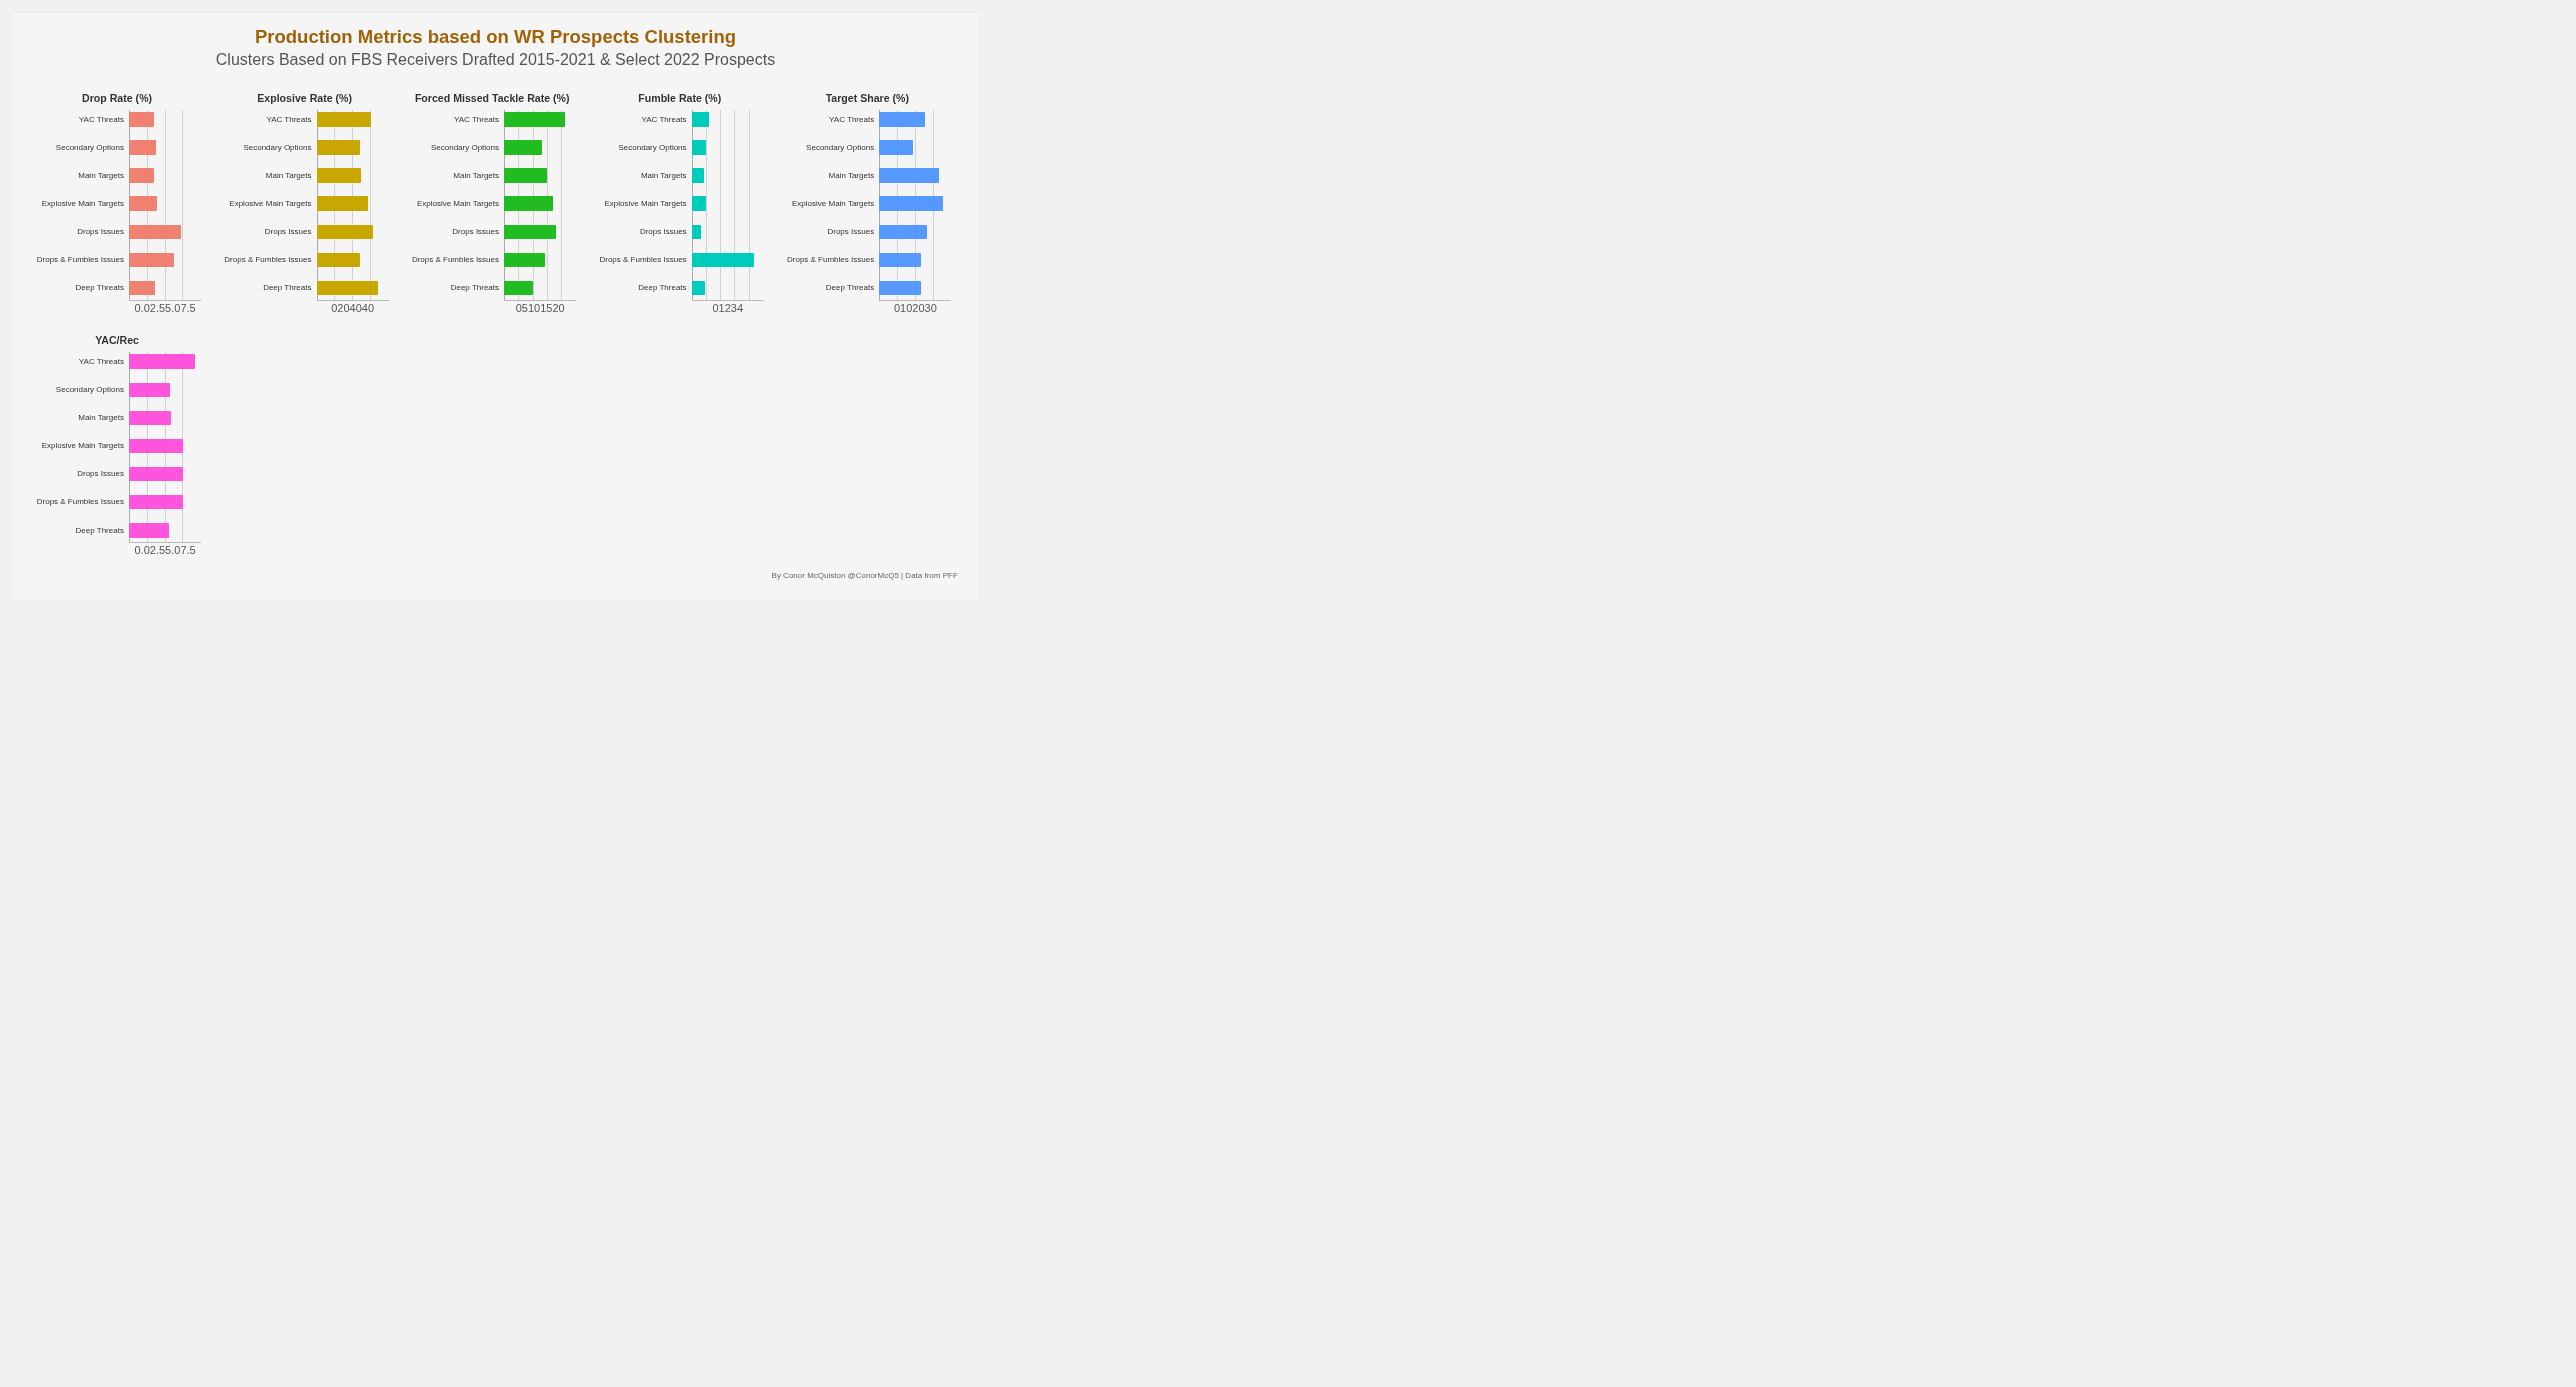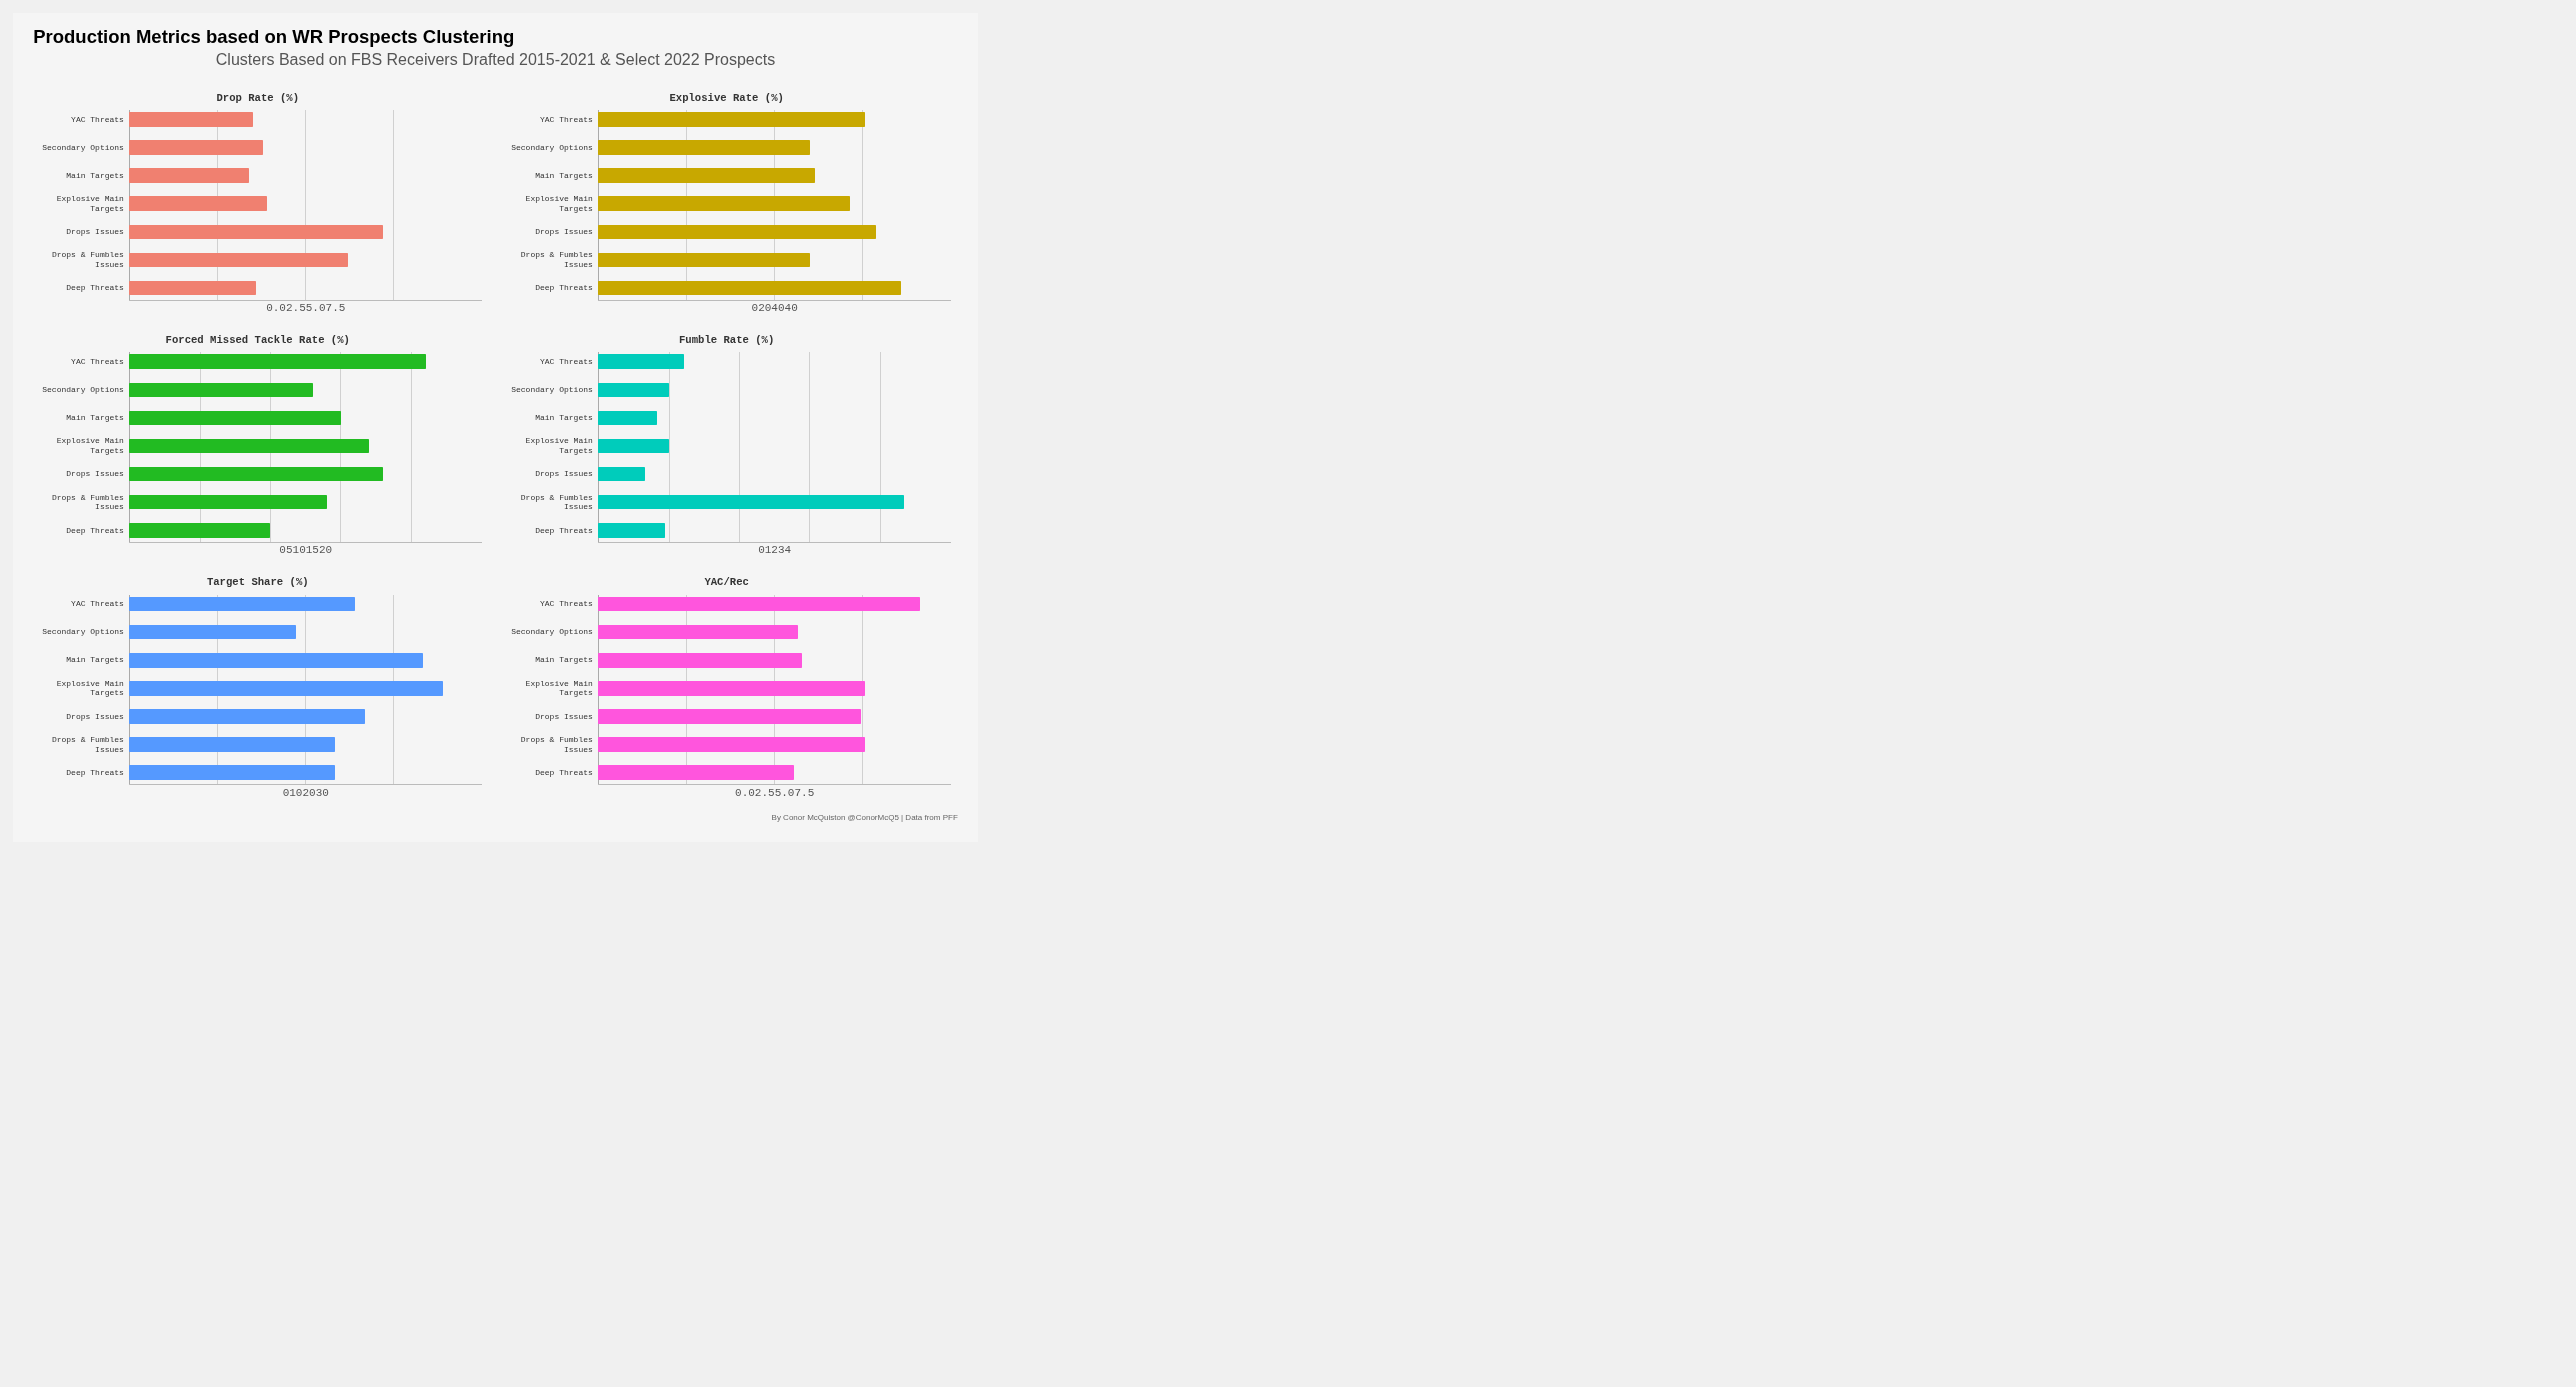--- a/index.html
+++ b/index.html
@@ -9,38 +9,37 @@
       width: 991px;
       min-height: 528px;
       padding: 13.2px;
     }
     .main-container {
       background: #f5f5f5;
       padding: 13.2px 20px 20px;
       width: 100%;
     }
     .page-title {
-      text-align: left;
+      text-align: center;
       font-size: 18.5px;
       font-weight: bold;
-      color: #000000;
+      color: #a16207;
       margin-bottom: 2.6px;
     }
     .page-subtitle {
       text-align: center;
       font-size: 16px;
       color: #555;
       margin-bottom: 16px;
     }
     .charts-grid {
       display: grid;
-      grid-template-columns: 1fr 1fr;
+      grid-template-columns: 1fr 1fr 1fr 1fr 1fr;
       grid-template-rows: 1fr 1fr;
       gap: 6.6px 13.2px;
-      font-family: Liberation Mono, monospace;
     }
     .chart-panel {
       background: #f5f5f5;
       padding: 6.6px 6.6px 6.6px 0;
     }
     .chart-title {
       text-align: center;
       font-size: 10.6px;
       font-weight: bold;
       color: #333;

